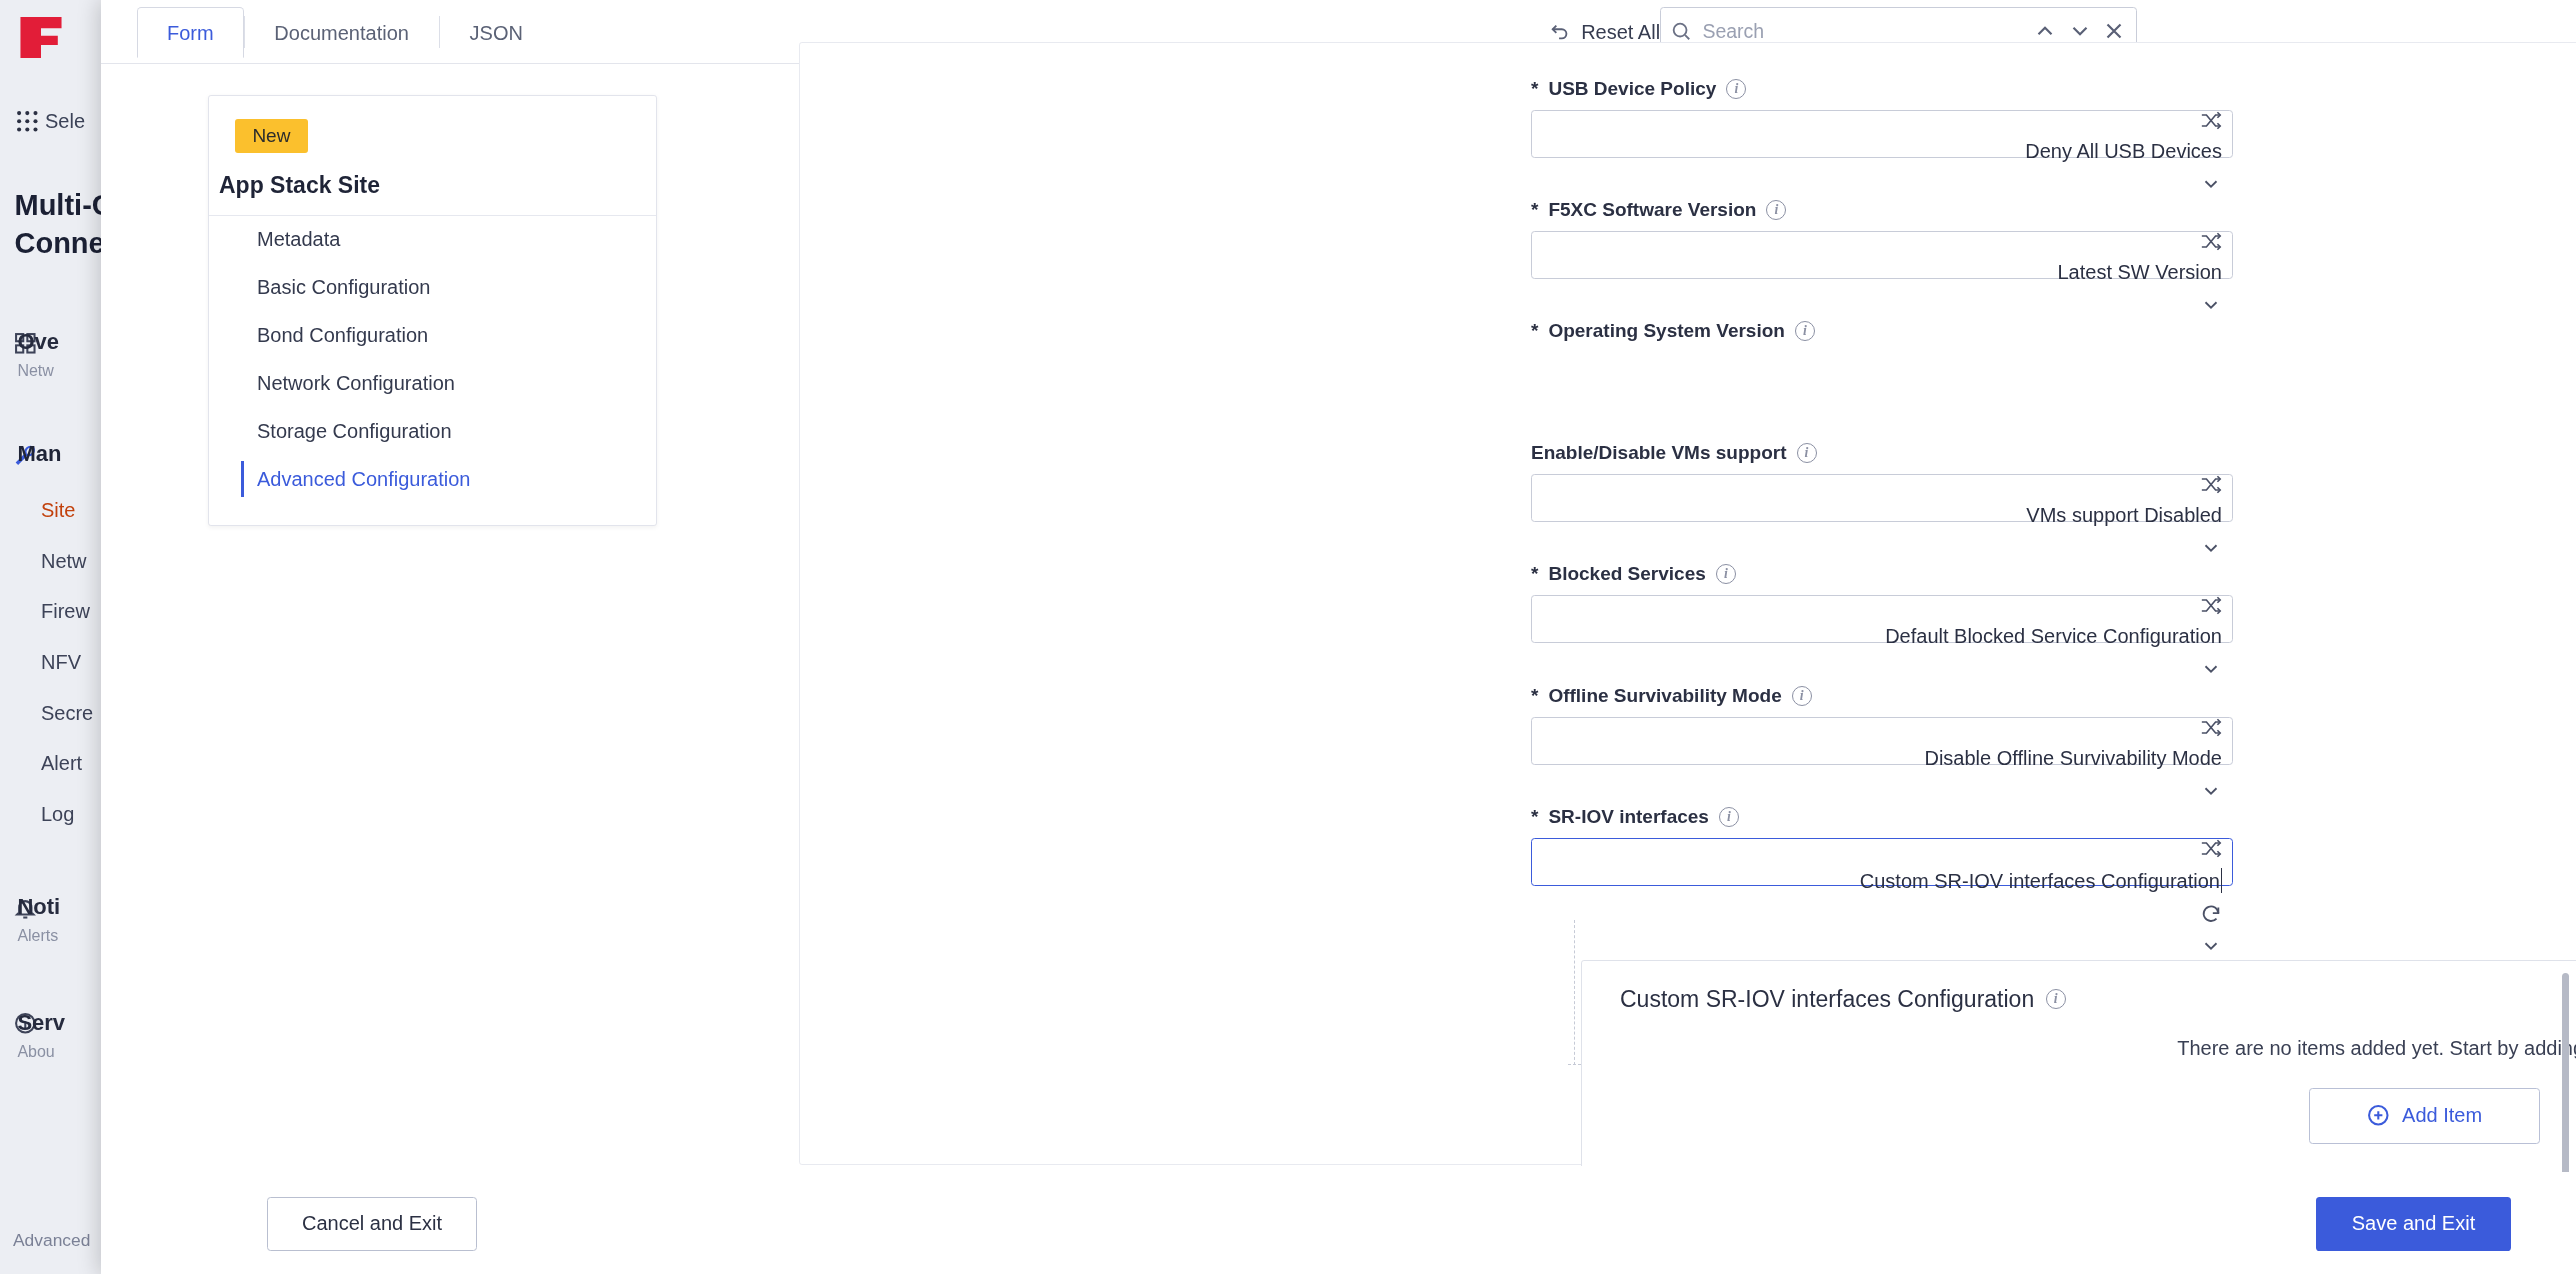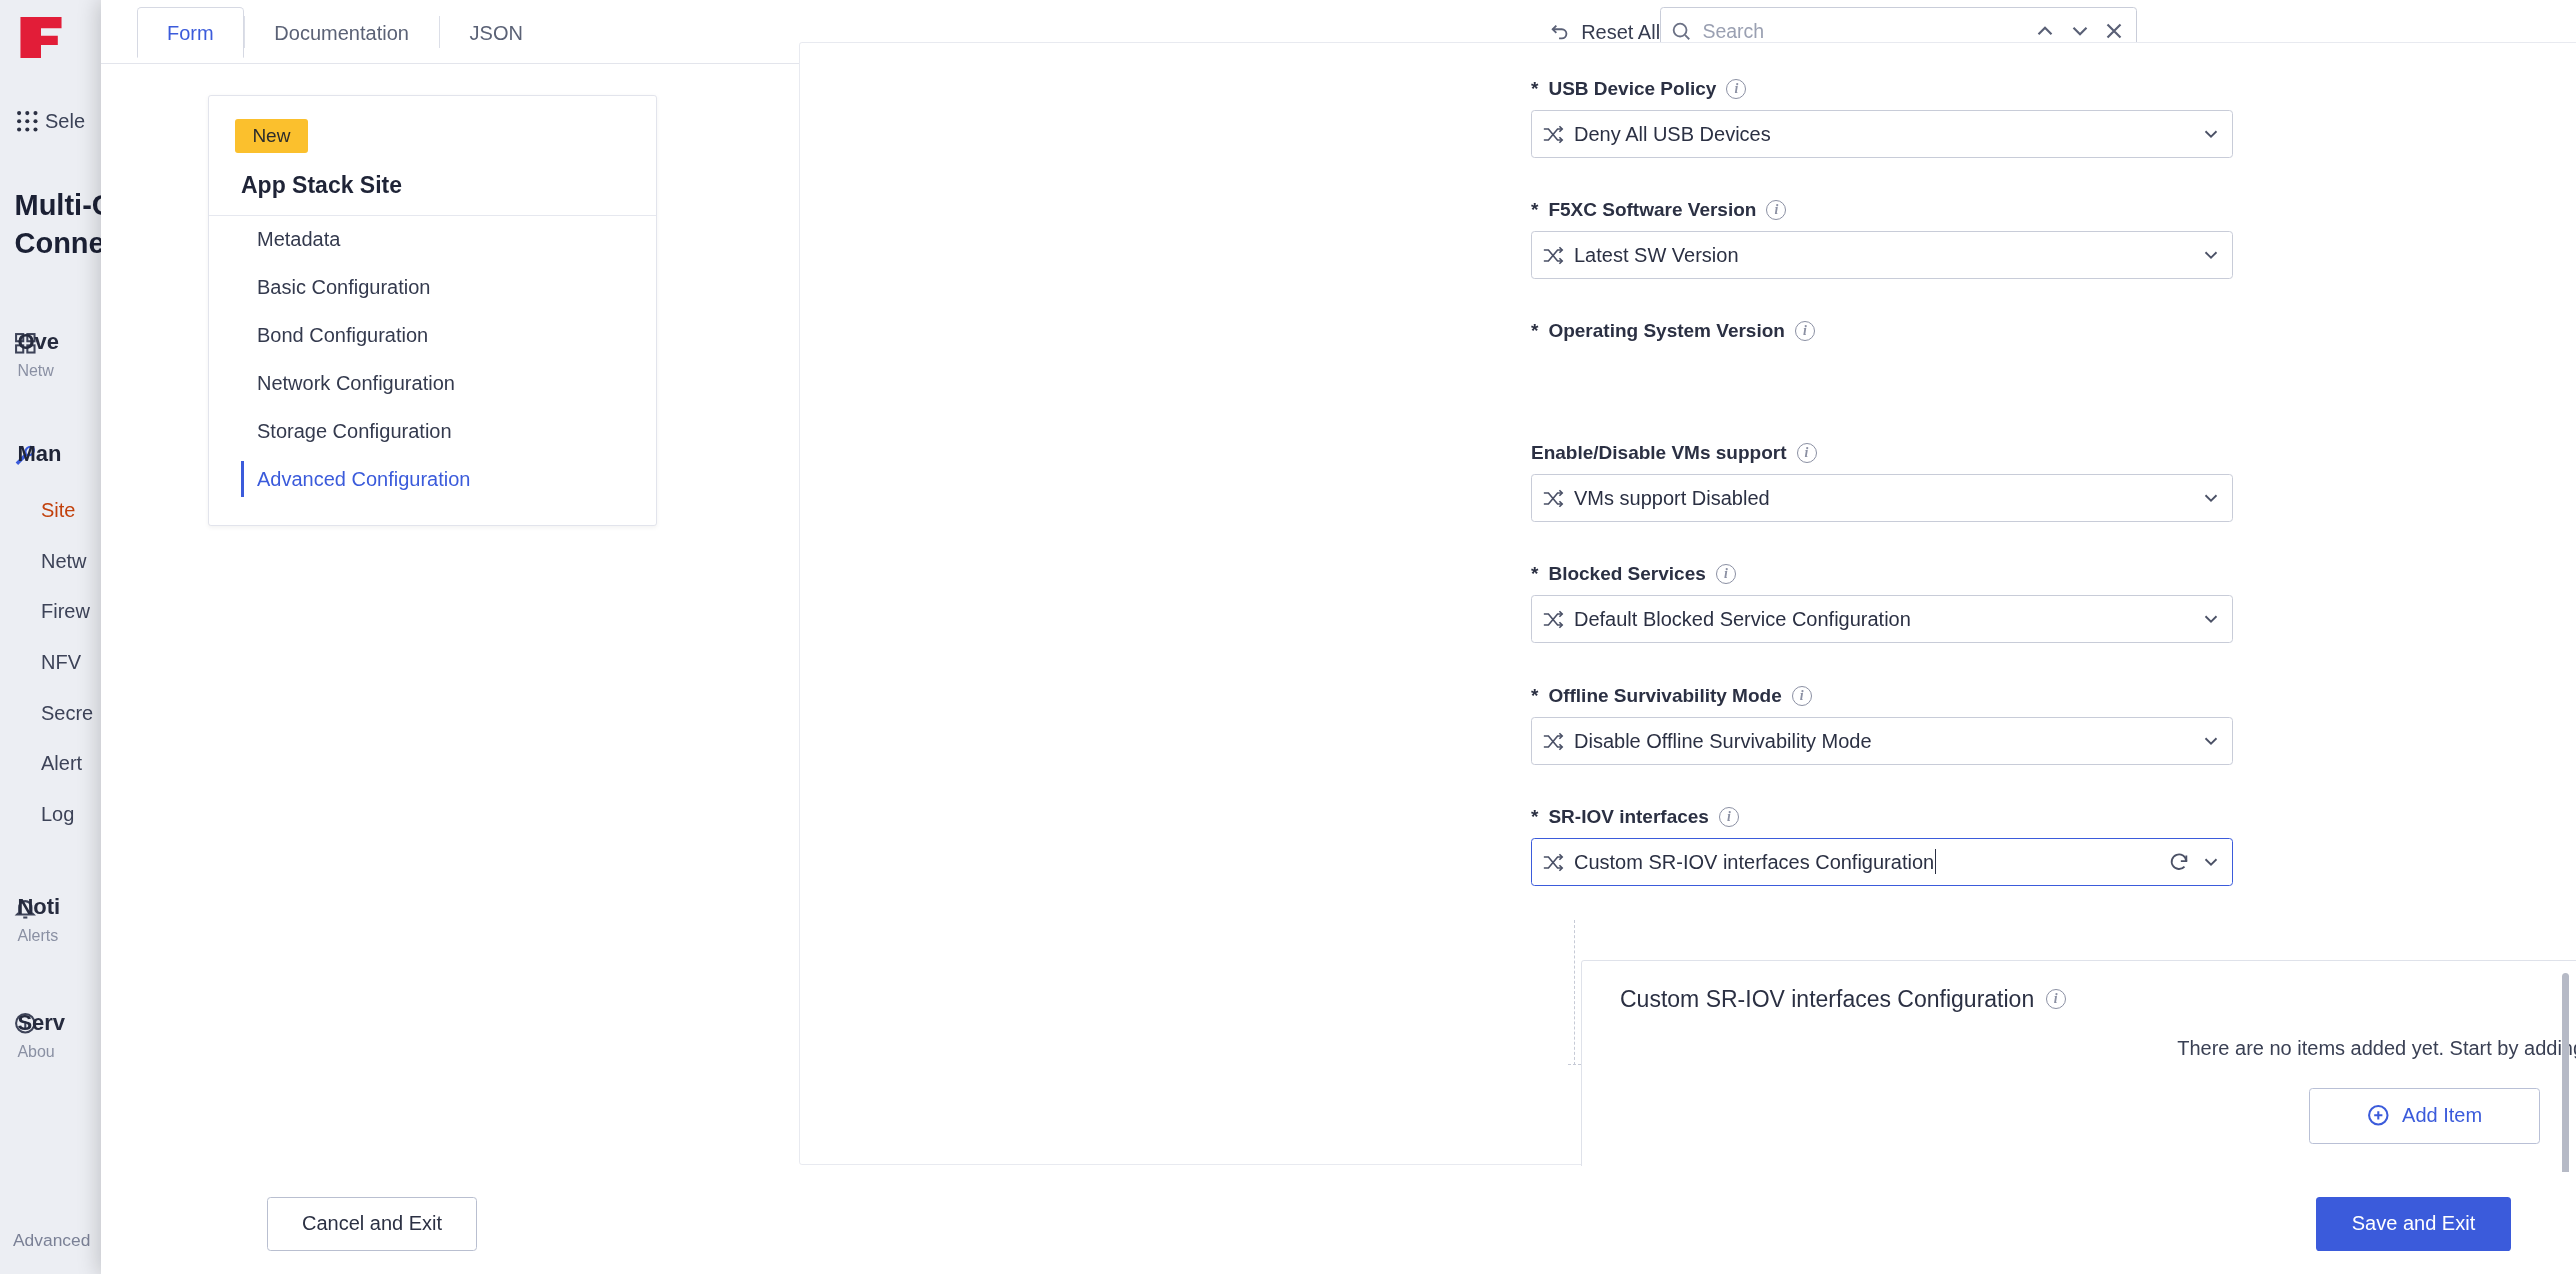--- a/index.html
+++ b/index.html
@@ -104,21 +104,21 @@
     background: #fff; border: 0.7px solid #e2e4ec; border-radius: 2.9px;
     box-shadow: 0 1.4px 4.3px rgba(0,0,0,0.05);
     padding-bottom: 22px;
   }
   .new-badge {
     margin: 23px 0 0 26px; display: inline-block;
     background: #fbc02d; color: #2c2c2c; font-size: 19px;
     padding: 5.8px 17.4px; border-radius: 2.9px; font-weight: normal;
   }
   .form-nav-title {
-    margin: 19px 0 10px 32px; font-size: 23px; font-weight: bold; color: #1f2437;
+    margin: 19px 0 10px 10px; font-size: 23px; font-weight: bold; color: #1f2437;
   }
   .fn-sep { height: 0.7px; background: #e6e8ef; margin: 16px 0 0 0; }
   .fn-item {
     position: relative; height: 48px; line-height: 48px;
     padding-left: 48px; font-size: 20px; color: #343a4e;
   }
   .fn-item.active { color: #3b5bdb; }
   .fn-item.active::before {
     content: ""; position: absolute; left: 32px; top: 5.8px;
     width: 2.9px; height: 36px; background: #3b5bdb;
@@ -144,21 +144,21 @@
   .info-icon {
     width: 20px; height: 20px; border-radius: 50%;
     border: 1.4px solid #8b90a3; color: #8b90a3;
     font-size: 13.7px; line-height: 18px; text-align: center;
     font-family: "Liberation Serif", serif; font-style: italic; font-weight: bold;
     flex: none;
   }
   .select {
     margin-top: 10px; width: 702px; height: 48px;
     border: 0.7px solid #c8ccd8; border-radius: 3.6px; background: #fff;
-    display: flex; align-items: center; padding: 0 10px; gap: 10px;
+    display: flex; align-items: flex-end; padding: 0 10px; gap: 10px; flex-direction: column;
   }
   .select.focused { border: 1.4px solid #3b5bdb; }
   .shuffle-icon { width: 22px; height: 19px; color: #4a5066; flex: none; }
   .select-value { flex: 1; font-size: 20px; color: #2b3043; white-space: nowrap; }
   .caret { width: 22px; height: 22px; color: #4b5166; flex: none; }
   .refresh-icon { width: 22px; height: 22px; color: #4b5166; flex: none; }
   .caret-cursor {
     display: inline-block; width: 1.4px; height: 24.6px; background: #2b3043;
     vertical-align: -4.3px; margin-left: 0.7px;
   }

